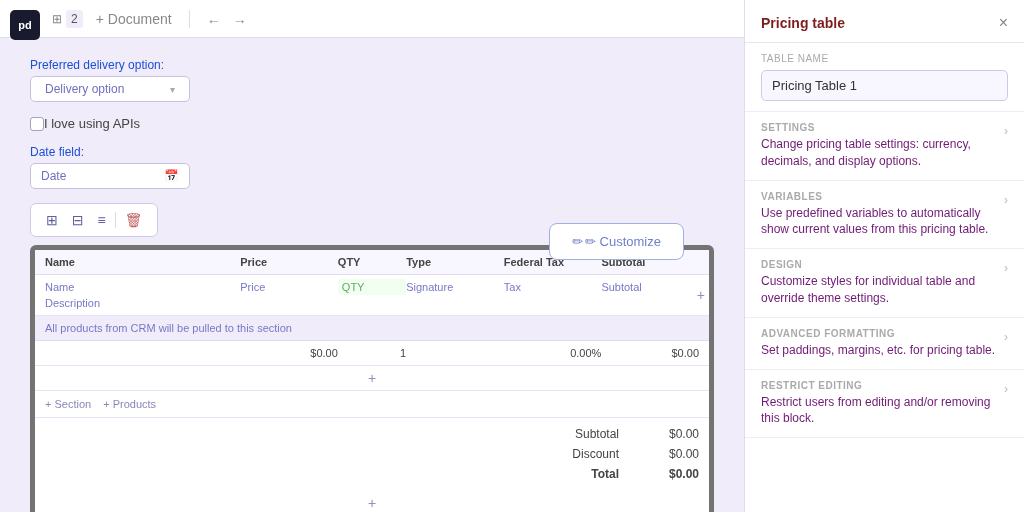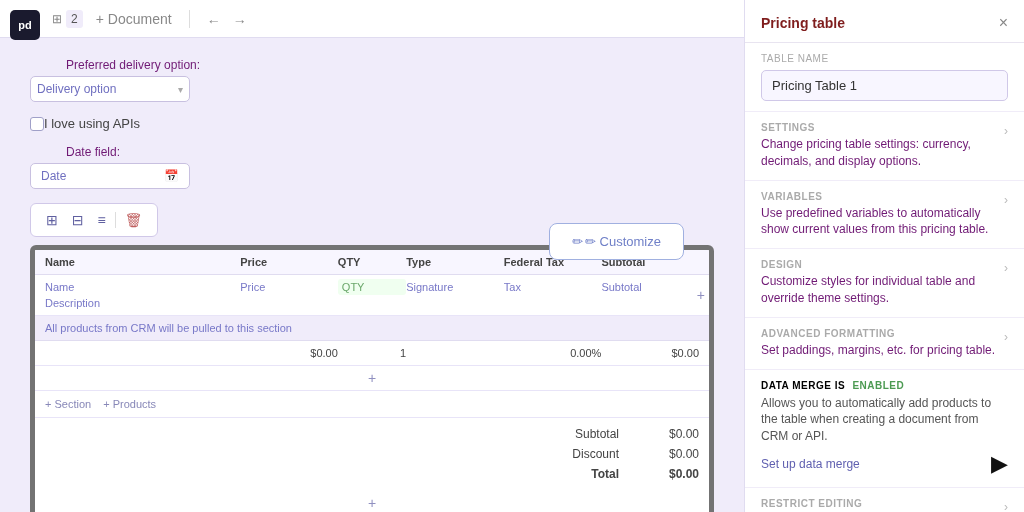--- a/index.html
+++ b/index.html
@@ -72,32 +72,31 @@
 
     
     .main-content {
       padding: 20px 30px;
       overflow-y: auto;
       flex: 1;
     }
 
     .field-label {
       font-size: 12px;
-      color: #701a75;
+      color: #1d4ed8;
       margin-bottom: 4px;
-      margin-left: 36px;
     }
 
     .select-field {
       display: flex;
       align-items: center;
       border: 1px solid #c8c0e0;
       border-radius: 5px;
       background: #fff;
-      padding: 5px 6px;
+      padding: 5px 14px;
       font-size: 12px;
       color: #7070c0;
       width: 160px;
       justify-content: space-between;
       cursor: pointer;
     }
 
     .select-field .caret { color: #aaa; font-size: 10px; }
 
     .checkbox-row {
@@ -578,31 +577,20 @@
   </div>
 
   <div class="rp-menu-item">
     <div class="rp-menu-content">
       <div class="rp-menu-title">ADVANCED FORMATTING</div>
       <div class="rp-menu-desc">Set paddings, margins, etc. for pricing table.</div>
     </div>
     <span class="rp-menu-arrow">›</span>
   </div>
 
-  <div class="rp-data-merge">
-    <div class="rp-data-merge-title">
-      <span>DATA MERGE IS</span>
-      <span class="enabled-text" style="margin-left:4px;">ENABLED</span>
-    </div>
-    <div class="rp-data-merge-desc">Allows you to automatically add products to the table when creating a document from CRM or API.</div>
-    <div style="display:flex;align-items:center;justify-content:space-between;">
-      <span class="rp-link">Set up data merge</span>
-      <span style="font-size:22px;color:#111;margin-left:10px;">▶</span>
-    </div>
-  </div>
 
   <div class="rp-menu-item">
     <div class="rp-menu-content">
       <div class="rp-menu-title">RESTRICT EDITING</div>
       <div class="rp-menu-desc">Restrict users from editing and/or removing this block.</div>
     </div>
     <span class="rp-menu-arrow">›</span>
   </div>
 
 </div>

